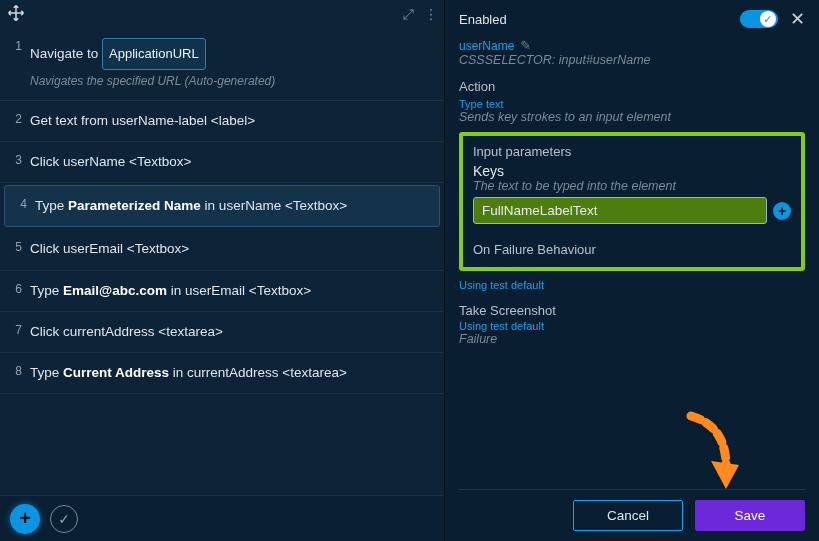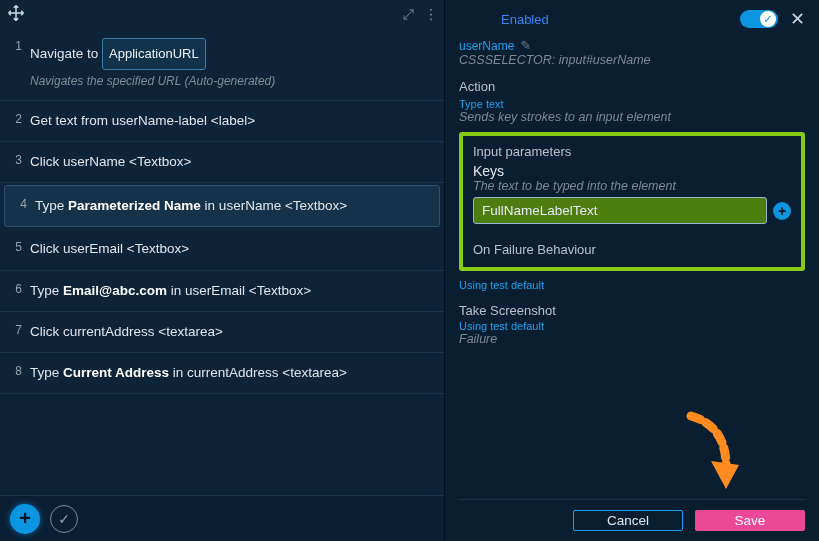--- a/index.html
+++ b/index.html
@@ -90,21 +90,21 @@
     background: #091e31;
     display: flex;
     flex-direction: column;
     position: relative;
     padding: 8px 14px 0 14px;
   }
   .r-head {
     display: flex; align-items: center; justify-content: space-between;
     padding-bottom: 4px;
   }
-  .r-head-label { color: #3b82f6; font-size: 13px; margin-left: 42px; }
+  .r-head-label { color: #e5e5e5; font-size: 13px; }
   .r-head-right { display: flex; align-items: center; gap: 12px; }
   .toggle {
     width: 38px; height: 18px; border-radius: 10px;
     background: #0b95e0; position: relative;
   }
   .toggle::after {
     content: "✓"; position: absolute; right: 2px; top: 1px;
     width: 16px; height: 16px; border-radius: 50%; background: #fff;
     color: #0b95e0; font-size: 11px; display: flex; align-items: center; justify-content: center;
   }
@@ -135,25 +135,25 @@
     display: flex; align-items: center; justify-content: center;
   }
   .below-box { margin-top: 8px; }
   .r-footer {
     margin-top: auto;
     border-top: 1px solid #1c3448;
     padding: 10px 0;
     display: flex; justify-content: flex-end; gap: 12px;
   }
   .btn {
-    min-width: 110px; height: 21px; display: flex; align-items: center; justify-content: center;
+    min-width: 110px; height: 31px; display: flex; align-items: center; justify-content: center;
     font-size: 13.5px; border-radius: 2px; cursor: pointer;
   }
   .btn.cancel { border: 1px solid #1aa0ee; color: #dfe7ee; background: transparent; }
-  .btn.save { background: #ec4899; color: #fff; }
+  .btn.save { background: #6d28d9; color: #fff; }
   .arrow {
     position: absolute;
     right: 78px; bottom: 50px;
     width: 60px; height: 80px;
     pointer-events: none;
   }
   svg.move-icon { width: 18px; height: 18px; }
 </style>
 </head>
 <body>

